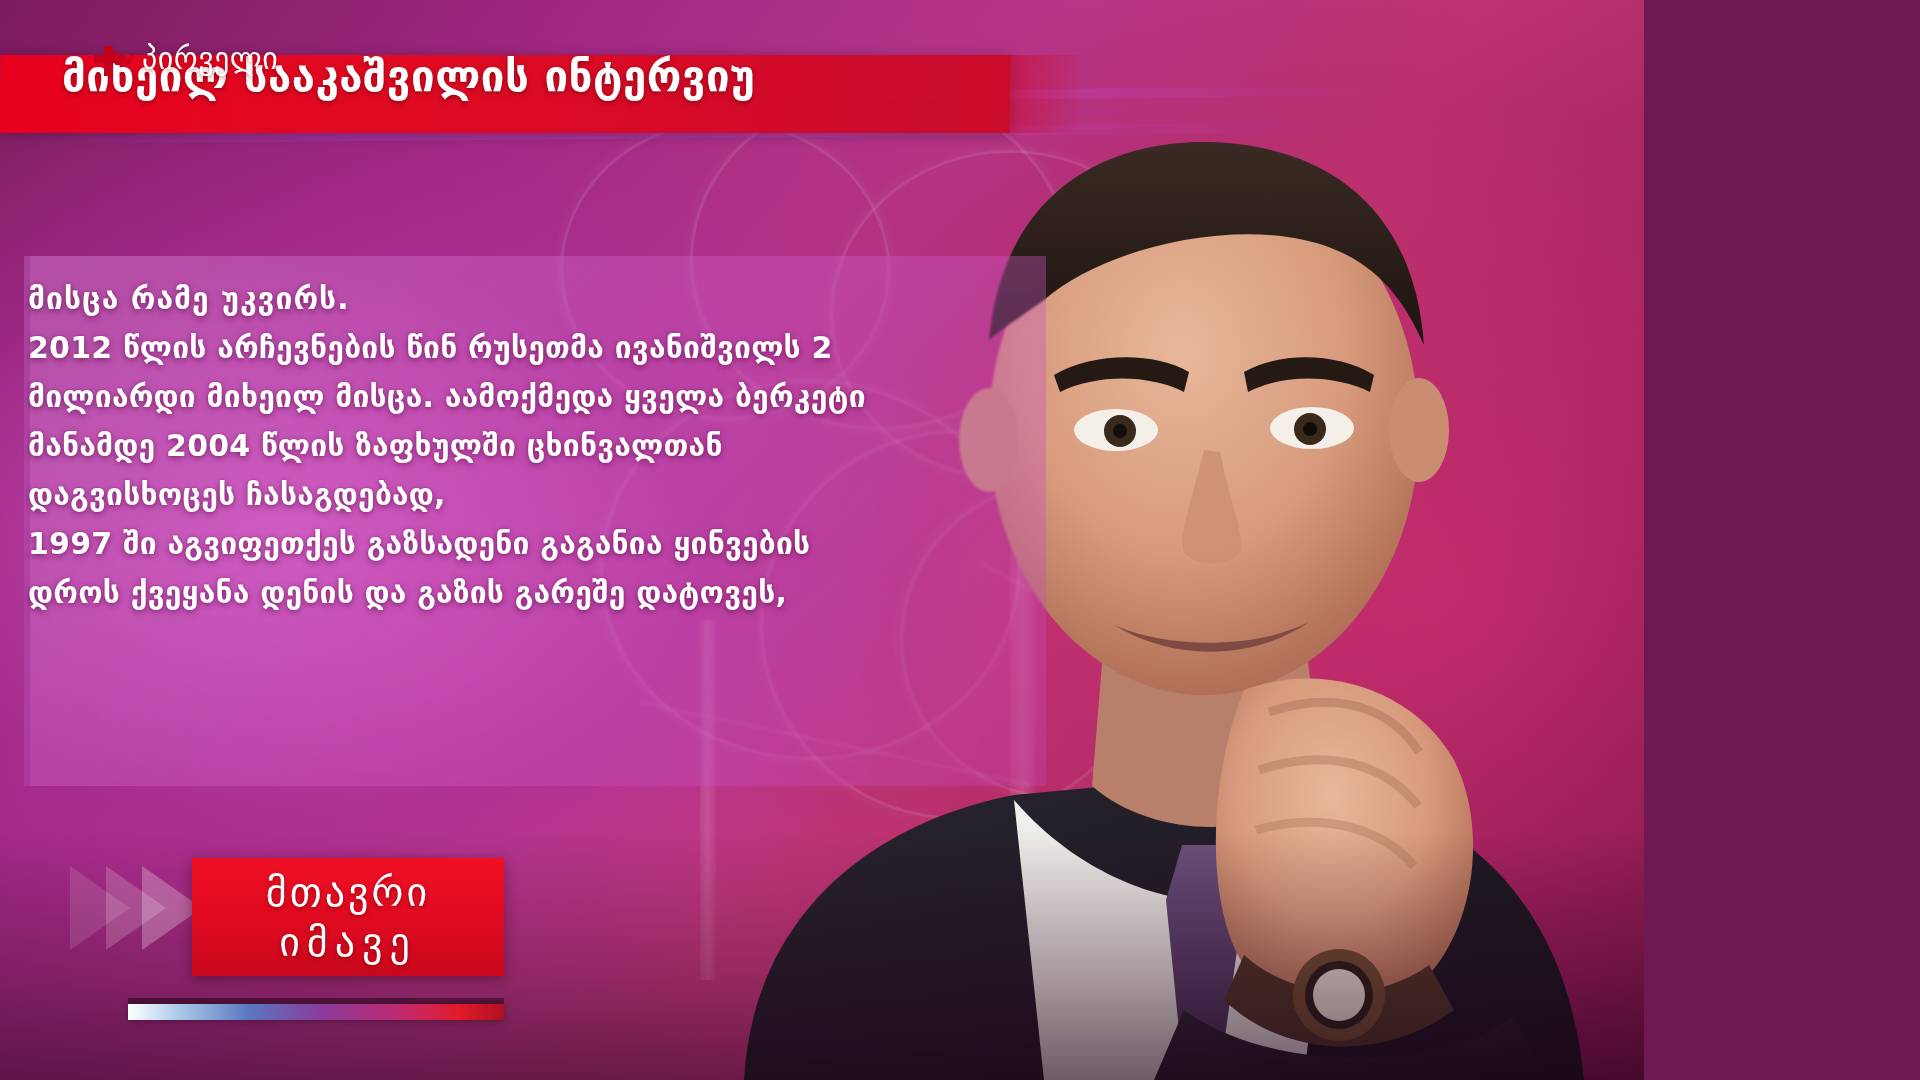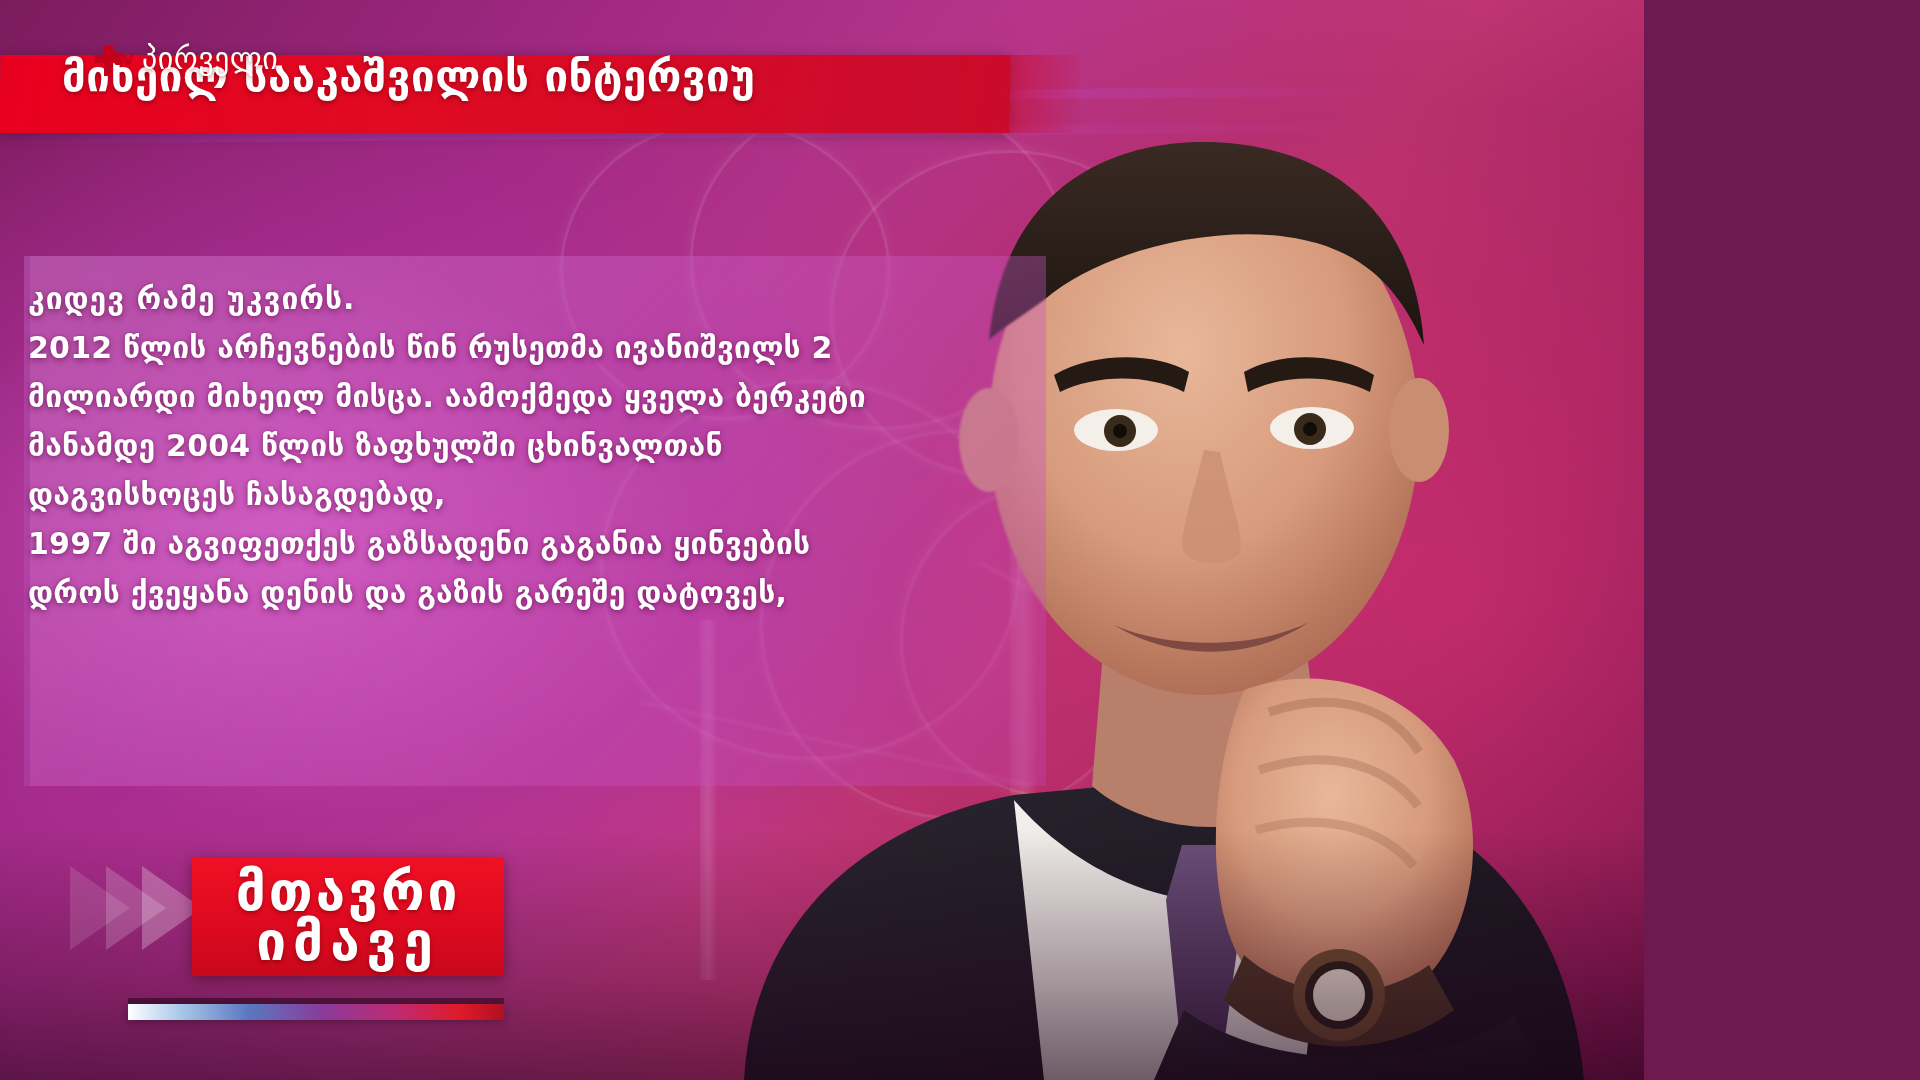--- a/index.html
+++ b/index.html
@@ -160,23 +160,23 @@
     width:312px; height:118px;
     background:linear-gradient(180deg,#f01025 0%, #e00a20 50%, #c8081c 100%);
     box-shadow:0 3px 12px rgba(60,0,10,0.45);
   }
   #logo-text {
     position:absolute;
     inset:0;
     display:flex; flex-direction:column;
     align-items:center; justify-content:center;
     color:#ffffff;
-    font-size:53px;
+    font-size:40px;
     line-height:50px;
-    font-weight:bold;
+    font-weight:normal;
     letter-spacing:3px;
     text-shadow:0 2px 4px rgba(100,0,10,0.55);
   }
   #logo-text .l2 { letter-spacing:7px; }
   .logo-chev {
     position:absolute;
     left:10px; top:26px;
     width:0; height:0;
     border-top:42px solid transparent;
     border-bottom:42px solid transparent;
@@ -305,21 +305,21 @@
       <span class="bar-h"></span>
       <span class="tv">tv</span>
     </div>
     <div id="channel-name">პირველი</div>
   </div>
 
   <div id="header-title">მიხეილ სააკაშვილის ინტერვიუ</div>
 
   <div id="quote-panel"></div>
   <div id="quote-text">
-    <span class="ln first">კიდევ  რამე უკვირს.</span>
+    <span class="ln first">მისცა  რამე უკვირს.</span>
     <span class="ln">2012 წლის არჩევნების წინ რუსეთმა ივანიშვილს 2</span>
     <span class="ln">მილიარდი მიხეილ მისცა. აამოქმედა ყველა ბერკეტი</span>
     <span class="ln">მანამდე 2004 წლის ზაფხულში ცხინვალთან</span>
     <span class="ln">დაგვისხოცეს ჩასაგდებად,</span>
     <span class="ln">1997 ში აგვიფეთქეს გაზსადენი გაგანია ყინვების</span>
     <span class="ln">დროს ქვეყანა დენის და გაზის გარეშე დატოვეს,</span>
   </div>
 
   <div id="bottom-shade"></div>
 

